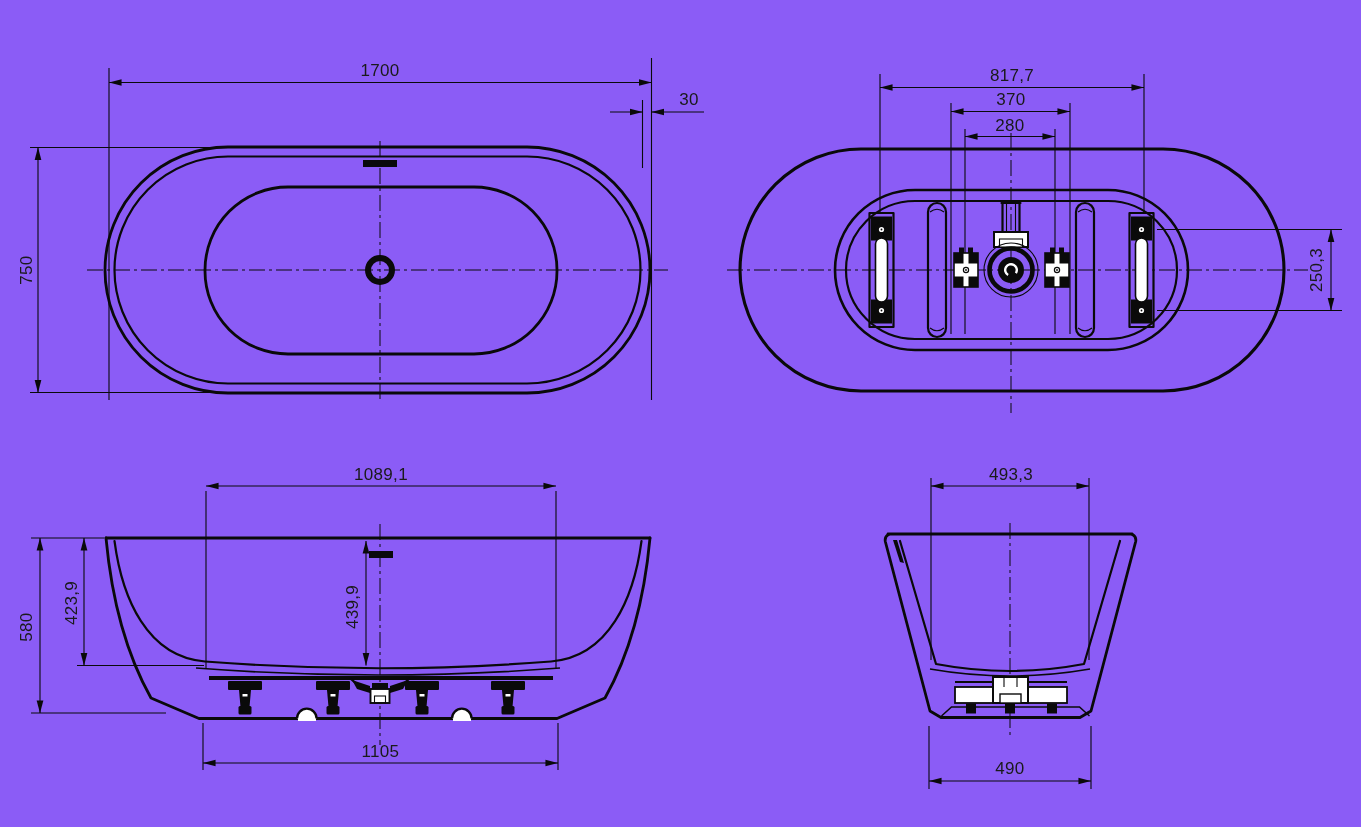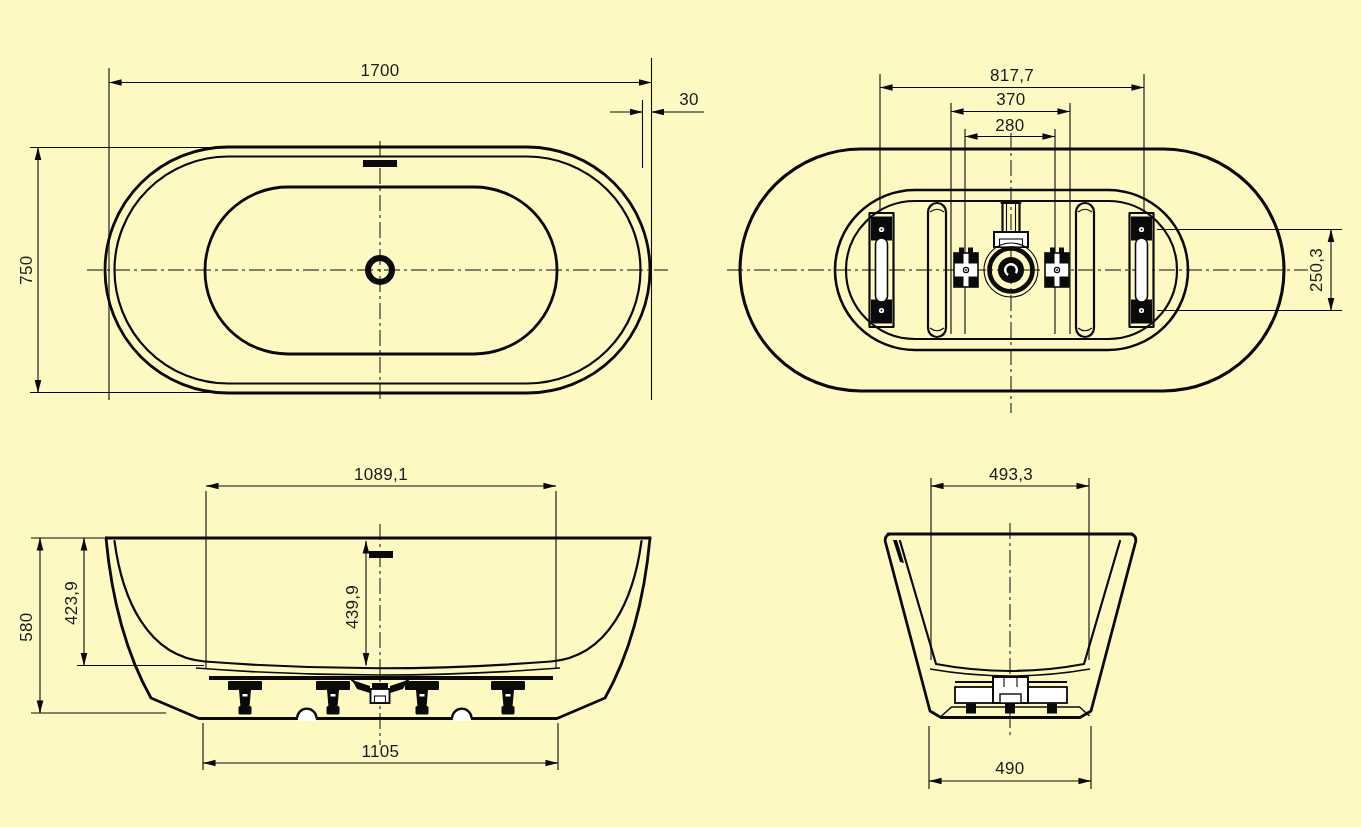--- a/index.html
+++ b/index.html
@@ -1,16 +1,16 @@
 <!DOCTYPE html>
 <html><head>
 <meta charset="utf-8">
 <style>
   html,body{margin:0;padding:0;background:#fff;}
-  .stage{position:relative;width:1361px;height:827px;background:#fef9c3;overflow:hidden;
+  .stage{position:relative;width:1361px;height:827px;background:#8b5cf6;overflow:hidden;
          font-family:"Liberation Sans",sans-serif;}
   svg{position:absolute;left:0;top:0;}
   .thick{stroke:#0a0a0a;stroke-width:2.8;fill:none;stroke-linecap:round;stroke-linejoin:round;}
   .t32{stroke-width:3.1;}
   .med{stroke:#0a0a0a;stroke-width:2.2;fill:none;stroke-linecap:round;stroke-linejoin:round;}
   .m26{stroke-width:2.6;}
   .thin{stroke:#0a0a0a;stroke-width:1.1;fill:none;}
   .t16{stroke-width:1.6;}
   .cl{stroke:#0a0a0a;stroke-width:1;fill:none;stroke-dasharray:16 4 3 4;}
   .blk{fill:#0a0a0a;stroke:none;}

